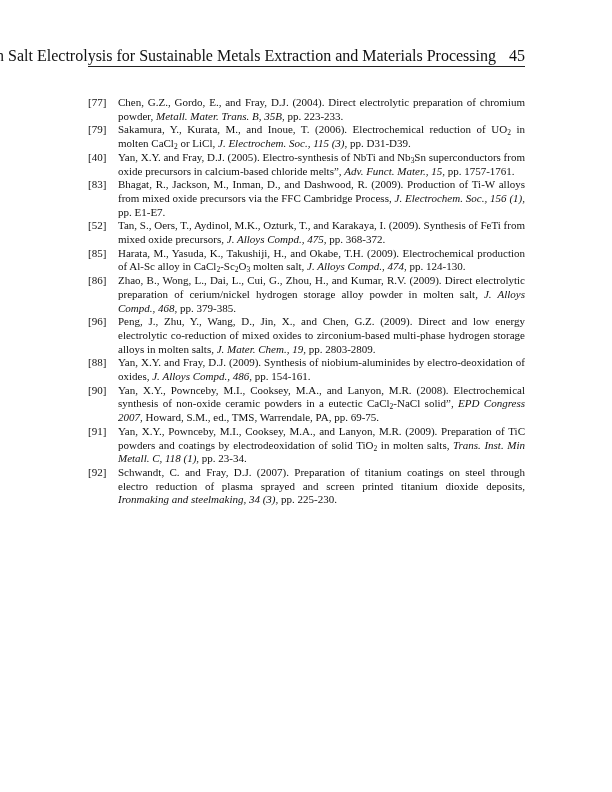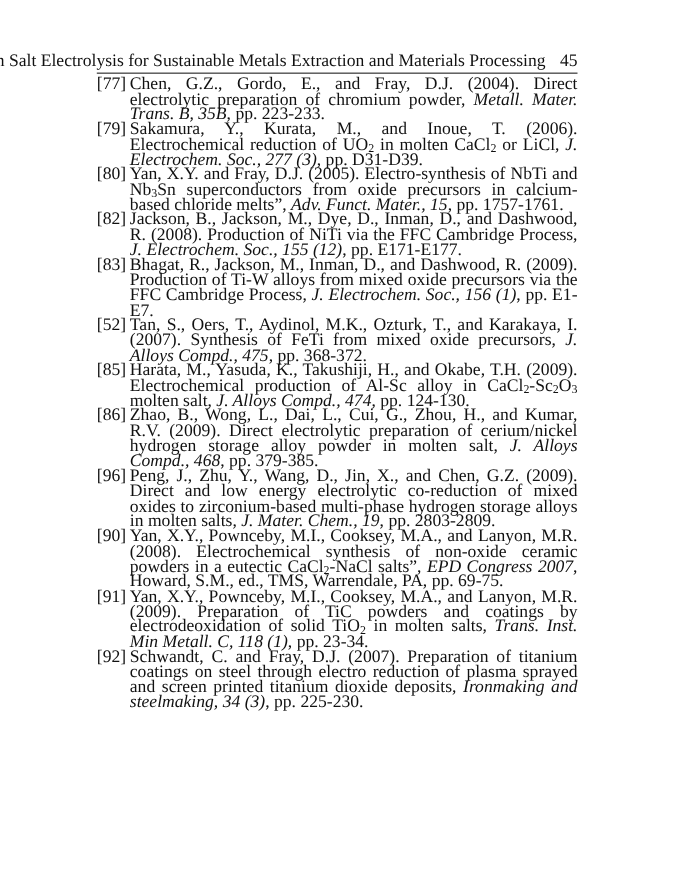--- a/index.html
+++ b/index.html
@@ -28,22 +28,22 @@
     font-size: 16px;
     line-height: 12px;
     white-space: nowrap;
   }
   .rule {
     border-top: 1.2px solid #222222;
     margin-top: 4px;
     width: 100%;
   }
   .refs {
-    margin-top: 3px;
-    font-size: 16px;
+    margin-top: 29px;
+    font-size: 11px;
     line-height: 13.7px;
   }
   .ref {
     display: flex;
   }
   .ref-label {
     flex: 0 0 30px;
   }
   .ref-text {
     flex: 1;
@@ -66,53 +66,53 @@
       <span>45</span>
     </div>
     <div class="rule"></div>
     <div class="refs">
         <div class="ref">
           <span class="ref-label">[77]</span>
           <span class="ref-text"><span>Chen, G.Z., Gordo, E., and Fray, D.J. (2004). Direct electrolytic preparation of chromium powder, </span><i>Metall. Mater. Trans. B, 35B</i><span>, pp. 223-233.</span></span>
         </div>
         <div class="ref">
           <span class="ref-label">[79]</span>
-          <span class="ref-text"><span>Sakamura, Y., Kurata, M., and Inoue, T. (2006). Electrochemical reduction of UO</span><sub>2</sub><span> in molten CaCl</span><sub>2</sub><span> or LiCl, </span><i>J. Electrochem. Soc., 277 (3)</i><span>, pp. D31-D39.</span></span>
+          <span class="ref-text"><span>Sakamura, Y., Kurata, M., and Inoue, T. (2006). Electrochemical reduction of UO</span><sub>2</sub><span> in molten CaCl</span><sub>2</sub><span> or LiCl, </span><i>J. Electrochem. Soc., 115 (3)</i><span>, pp. D31-D39.</span></span>
         </div>
         <div class="ref">
-          <span class="ref-label">[80]</span>
+          <span class="ref-label">[40]</span>
           <span class="ref-text"><span>Yan, X.Y. and Fray, D.J. (2005). Electro-synthesis of NbTi and Nb</span><sub>3</sub><span>Sn superconductors from oxide precursors in calcium-based chloride melts”, </span><i>Adv. Funct. Mater., 15</i><span>, pp. 1757-1761.</span></span>
-        </div>
-        <div class="ref">
-          <span class="ref-label">[82]</span>
-          <span class="ref-text"><span>Jackson, B., Jackson, M., Dye, D., Inman, D., and Dashwood, R. (2008). Production of NiTi via the FFC Cambridge Process, </span><i>J. Electrochem. Soc., 155 (12)</i><span>, pp. E171-E177.</span></span>
         </div>
         <div class="ref">
           <span class="ref-label">[83]</span>
           <span class="ref-text"><span>Bhagat, R., Jackson, M., Inman, D., and Dashwood, R. (2009). Production of Ti-W alloys from mixed oxide precursors via the FFC Cambridge Process, </span><i>J. Electrochem. Soc., 156 (1)</i><span>, pp. E1-E7.</span></span>
         </div>
         <div class="ref">
           <span class="ref-label">[52]</span>
-          <span class="ref-text"><span>Tan, S., Oers, T., Aydinol, M.K., Ozturk, T., and Karakaya, I. (2007). Synthesis of FeTi from mixed oxide precursors, </span><i>J. Alloys Compd., 475</i><span>, pp. 368-372.</span></span>
+          <span class="ref-text"><span>Tan, S., Oers, T., Aydinol, M.K., Ozturk, T., and Karakaya, I. (2009). Synthesis of FeTi from mixed oxide precursors, </span><i>J. Alloys Compd., 475</i><span>, pp. 368-372.</span></span>
         </div>
         <div class="ref">
           <span class="ref-label">[85]</span>
           <span class="ref-text"><span>Harata, M., Yasuda, K., Takushiji, H., and Okabe, T.H. (2009). Electrochemical production of Al-Sc alloy in CaCl</span><sub>2</sub><span>-Sc</span><sub>2</sub><span>O</span><sub>3</sub><span> molten salt, </span><i>J. Alloys Compd., 474</i><span>, pp. 124-130.</span></span>
         </div>
         <div class="ref">
           <span class="ref-label">[86]</span>
           <span class="ref-text"><span>Zhao, B., Wong, L., Dai, L., Cui, G., Zhou, H., and Kumar, R.V. (2009). Direct electrolytic preparation of cerium/nickel hydrogen storage alloy powder in molten salt, </span><i>J. Alloys Compd., 468</i><span>, pp. 379-385.</span></span>
         </div>
         <div class="ref">
           <span class="ref-label">[96]</span>
           <span class="ref-text"><span>Peng, J., Zhu, Y., Wang, D., Jin, X., and Chen, G.Z. (2009). Direct and low energy electrolytic co-reduction of mixed oxides to zirconium-based multi-phase hydrogen storage alloys in molten salts, </span><i>J. Mater. Chem., 19</i><span>, pp. 2803-2809.</span></span>
         </div>
         <div class="ref">
+          <span class="ref-label">[88]</span>
+          <span class="ref-text"><span>Yan, X.Y. and Fray, D.J. (2009). Synthesis of niobium-aluminides by electro-deoxidation of oxides, </span><i>J. Alloys Compd., 486</i><span>, pp. 154-161.</span></span>
+        </div>
+        <div class="ref">
           <span class="ref-label">[90]</span>
-          <span class="ref-text"><span>Yan, X.Y., Pownceby, M.I., Cooksey, M.A., and Lanyon, M.R. (2008). Electrochemical synthesis of non-oxide ceramic powders in a eutectic CaCl</span><sub>2</sub><span>-NaCl salts”, </span><i>EPD Congress 2007</i><span>, Howard, S.M., ed., TMS, Warrendale, PA, pp. 69-75.</span></span>
+          <span class="ref-text"><span>Yan, X.Y., Pownceby, M.I., Cooksey, M.A., and Lanyon, M.R. (2008). Electrochemical synthesis of non-oxide ceramic powders in a eutectic CaCl</span><sub>2</sub><span>-NaCl solid”, </span><i>EPD Congress 2007</i><span>, Howard, S.M., ed., TMS, Warrendale, PA, pp. 69-75.</span></span>
         </div>
         <div class="ref">
           <span class="ref-label">[91]</span>
           <span class="ref-text"><span>Yan, X.Y., Pownceby, M.I., Cooksey, M.A., and Lanyon, M.R. (2009). Preparation of TiC powders and coatings by electrodeoxidation of solid TiO</span><sub>2</sub><span> in molten salts, </span><i>Trans. Inst. Min Metall. C, 118 (1)</i><span>, pp. 23-34.</span></span>
         </div>
         <div class="ref">
           <span class="ref-label">[92]</span>
           <span class="ref-text"><span>Schwandt, C. and Fray, D.J. (2007). Preparation of titanium coatings on steel through electro reduction of plasma sprayed and screen printed titanium dioxide deposits, </span><i>Ironmaking and steelmaking, 34 (3)</i><span>, pp. 225-230.</span></span>
         </div>
       </div>

